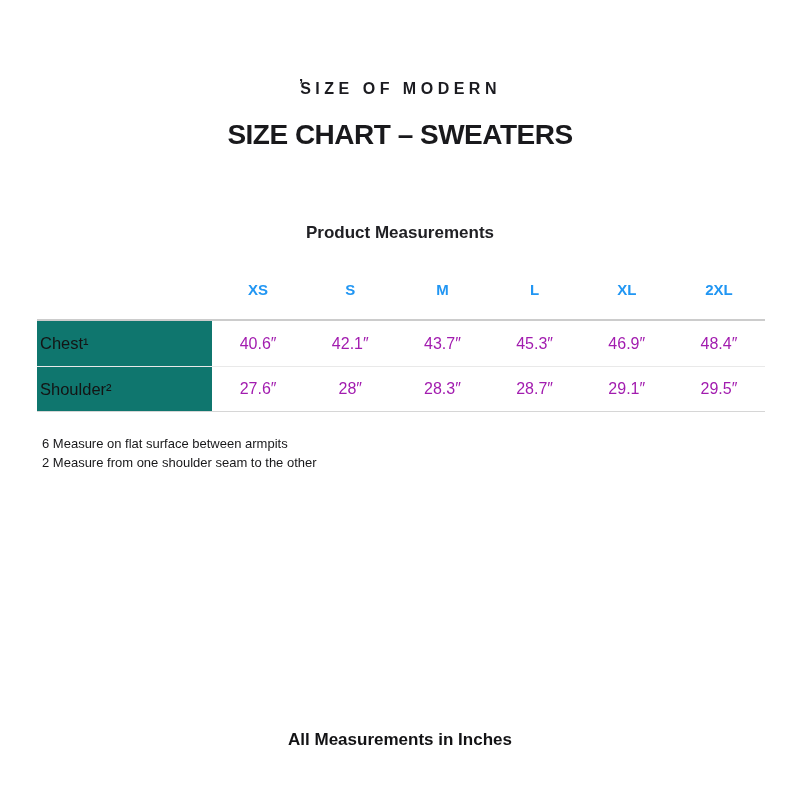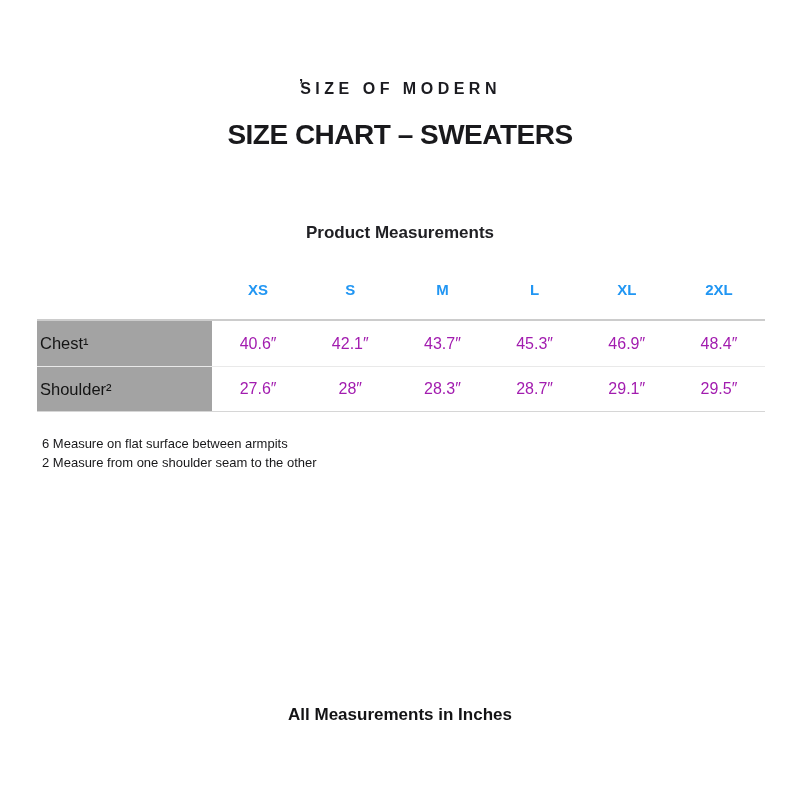--- a/index.html
+++ b/index.html
@@ -73,21 +73,21 @@
     line-height: 1;
   }
   .table-body {
     border-top: 2px solid #cccccc;
     border-bottom: 1px solid #d6d6d6;
   }
   .data-row { height: 45px; }
   .data-row + .data-row { border-top: 1px solid #e9e9e9; }
   .label-cell {
     height: 100%;
-    background: #a3a3a3;
+    background: #0f766e;
     display: flex;
     align-items: center;
     padding-left: 3px;
     font-size: 16.5px;
     color: #141414;
   }
   .value-cell {
     text-align: center;
     font-size: 16px;
     color: #a21caf;
@@ -97,21 +97,21 @@
   .footnotes {
     margin: 23px 0 0 42px;
     font-size: 13px;
     line-height: 18.5px;
     color: #18181a;
   }
 
   
   .footer-note {
     position: absolute;
-    top: 705px;
+    top: 730px;
     left: 0;
     width: 100%;
     text-align: center;
     font-size: 17px;
     font-weight: 700;
     color: #131315;
   }
 </style>
 </head>
 <body>

